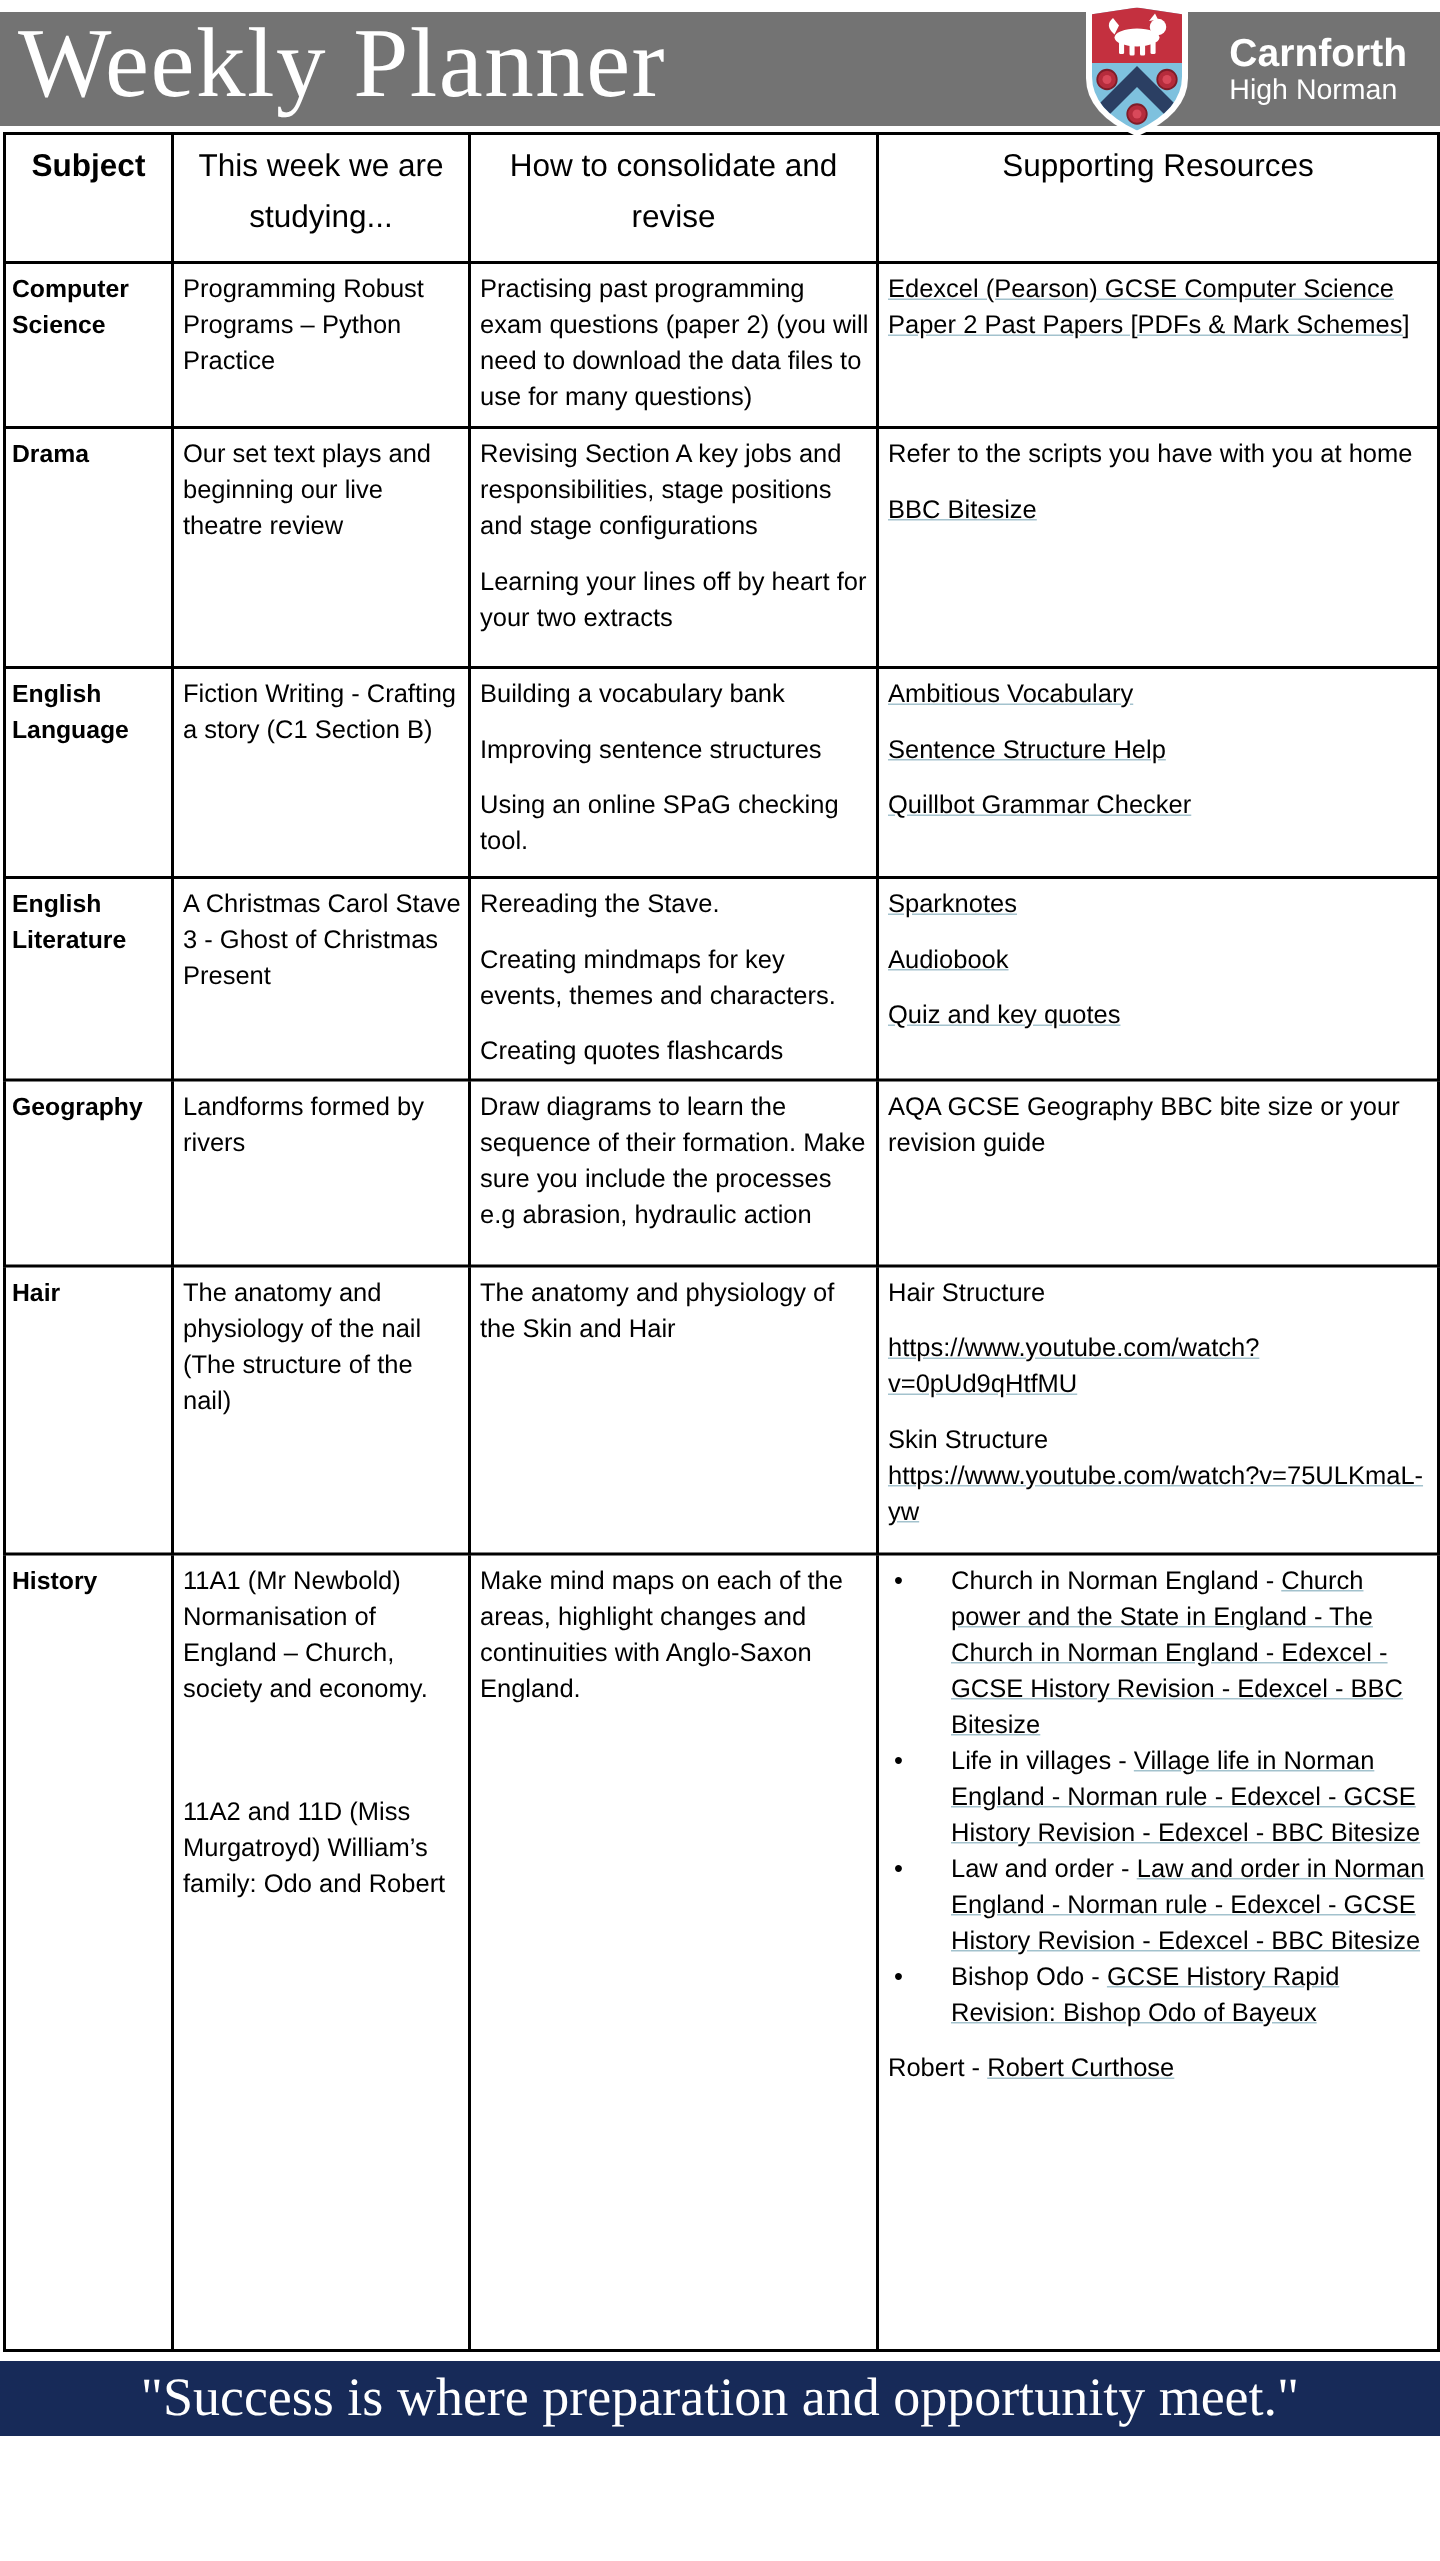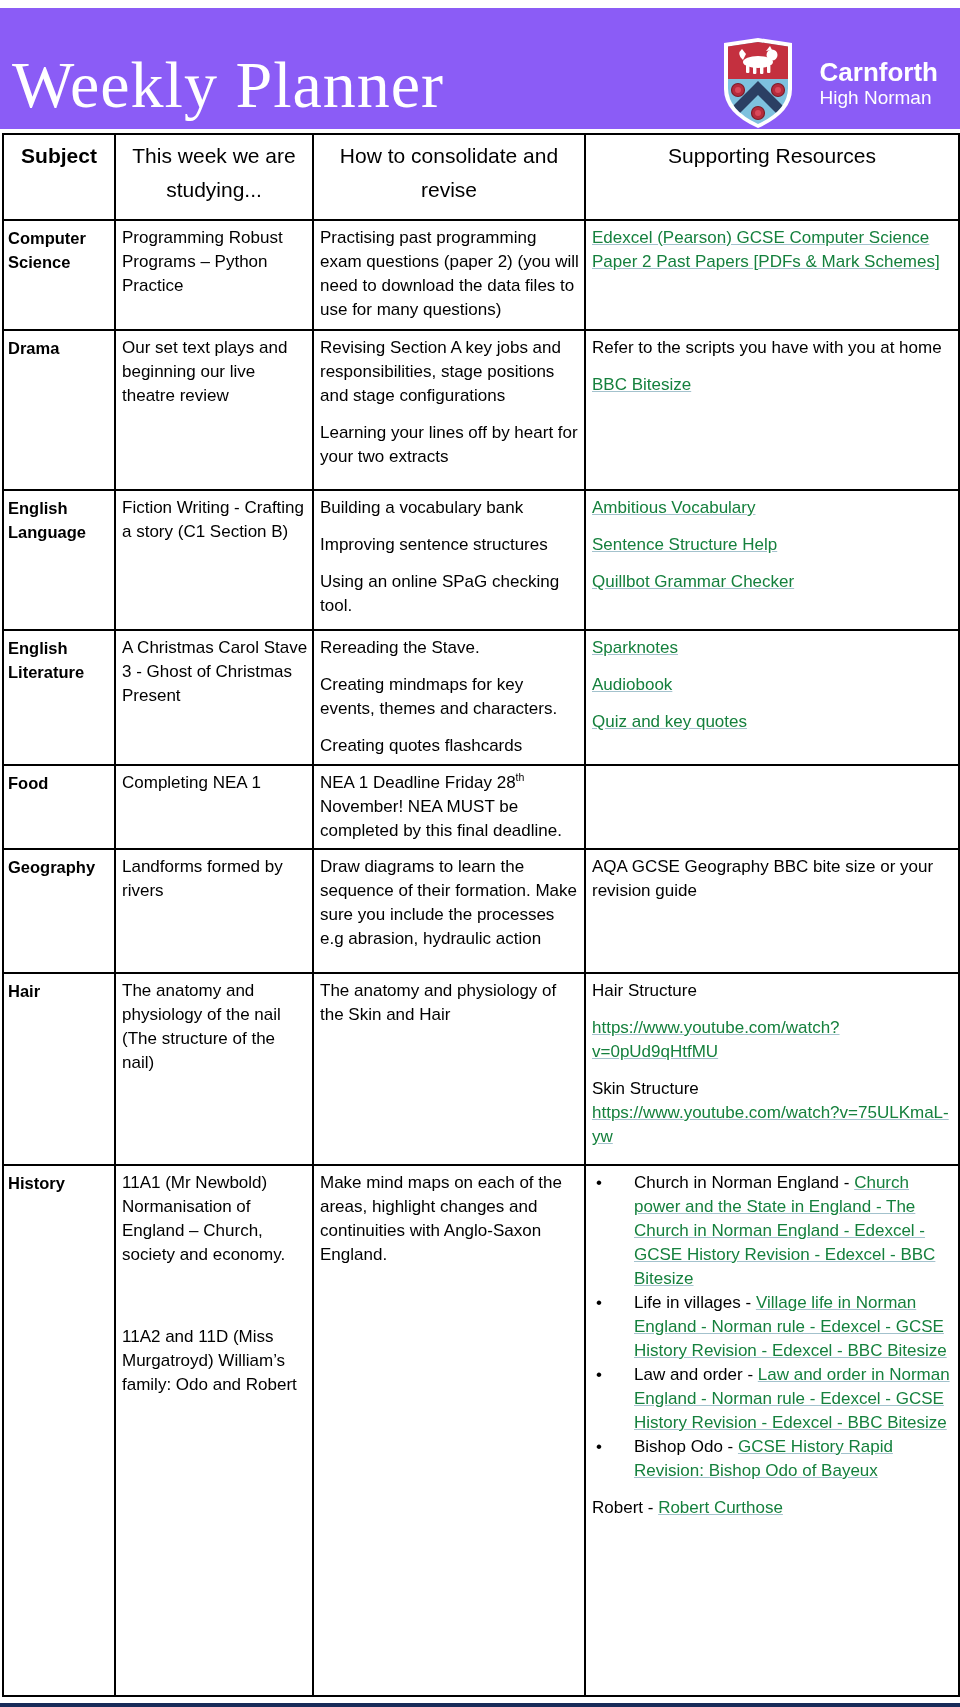--- a/index.html
+++ b/index.html
@@ -1,21 +1,21 @@
 <!DOCTYPE html>
 <html><head>
 <meta charset="utf-8">
 <style>
   * { box-sizing: border-box; }
   html,body { margin:0; padding:0; background:#ffffff; }
   body { width:960px; font-family:"Liberation Sans", sans-serif; }
   .page { width:960px; padding-top:8px; }
 
   
-  .banner { background:#8b5cf6; height:121px; display:flex; align-items:flex-end; justify-content:space-between; }
+  .banner { background:#737373; height:76px; display:flex; align-items:center; justify-content:space-between; }
   .banner h1 { font-family:"Liberation Serif", serif; font-weight:400; color:#ffffff; font-size:66px; margin:0; padding:0 0 6px 12px; letter-spacing:1px; }
   .logo { display:flex; align-items:center; gap:26px; padding-right:22px; }
   .school-text { color:#ffffff; line-height:1.12; }
   .school-name { font-size:26px; font-weight:bold; }
   .school-sub { font-size:19px; }
 
   
   .weekbar { background:#2e6d8e; color:#ffffff; height:29px; margin-top:3px; font-size:21px; font-weight:bold; line-height:28px; padding-left:3px; }
   .weekbar sup { font-size:62%; }
 
@@ -29,21 +29,21 @@
   td.cell { font-size:17px; line-height:24px; padding:5px 4px 5px 6px; }
   td.cell sup { font-size:62%; line-height:0; }
 
   .para { margin-top:13px; }
   .para.first, .para.tight { margin-top:0; }
   .para.gap { margin-top:58px; }
   .para.bullet { display:flex; }
   .bmark { flex:0 0 42px; padding-left:4px; }
   .btext { flex:1; }
 
-  a.lnk { color:#15803d; text-decoration:underline; text-decoration-color:#a3c2cd; overflow-wrap:anywhere; cursor:pointer; }
+  a.lnk { color:#000000; text-decoration:underline; text-decoration-color:#a3c2cd; overflow-wrap:anywhere; cursor:pointer; }
 
   
   .quotebar { background:#172a58; color:#ffffff; height:50px; margin-top:6px; text-align:center; font-family:"Liberation Serif", serif; font-size:36px; line-height:48px; white-space:nowrap; }
 </style>
 </head>
 <body>
 
 <div class="page">
 
   <header class="banner">
@@ -155,30 +155,20 @@
             <div class="para first"><span>Rereading the Stave.</span></div>
             <div class="para"><span>Creating mindmaps for key events, themes and characters.</span></div>
             <div class="para"><span>Creating quotes flashcards</span></div>
           </td>
           <td class="cell">
             <div class="para first"><a href="#" class="lnk">Sparknotes</a></div>
             <div class="para"><a href="#" class="lnk">Audiobook</a></div>
             <div class="para"><a href="#" class="lnk">Quiz and key quotes</a></div>
           </td>
         </tr>
-        <tr style="height: 78px;">
-          <td class="subcell">Food</td>
-          <td class="cell">
-            <div class="para first"><span>Completing NEA 1</span></div>
-          </td>
-          <td class="cell">
-            <div class="para first"><span>NEA 1 Deadline Friday 28</span><span><sup>th</sup></span><span> November! NEA MUST be completed by this final deadline.</span></div>
-          </td>
-          <td class="cell"></td>
-        </tr>
         <tr style="height: 124px;">
           <td class="subcell">Geography</td>
           <td class="cell">
             <div class="para first"><span>Landforms formed by rivers</span></div>
           </td>
           <td class="cell">
             <div class="para first"><span>Draw diagrams to learn the sequence of their formation. Make sure you include the processes e.g abrasion, hydraulic action</span></div>
           </td>
           <td class="cell">
             <div class="para first"><span>AQA GCSE Geography BBC bite size or your revision guide</span></div>

